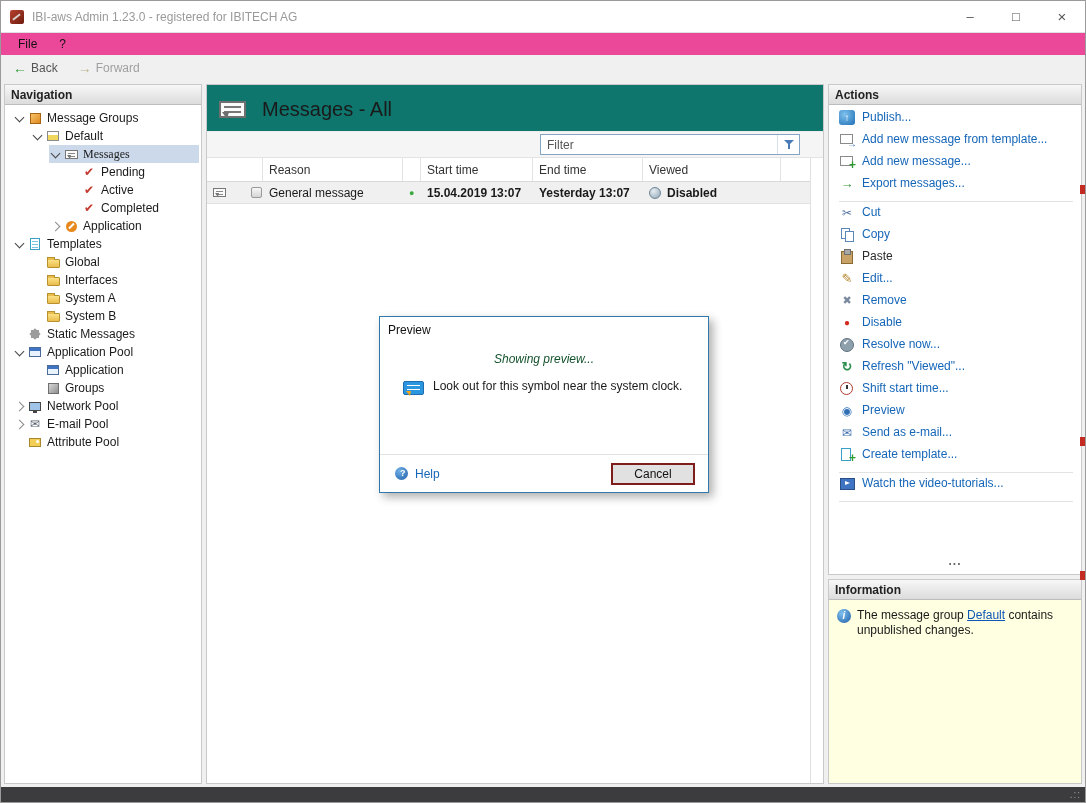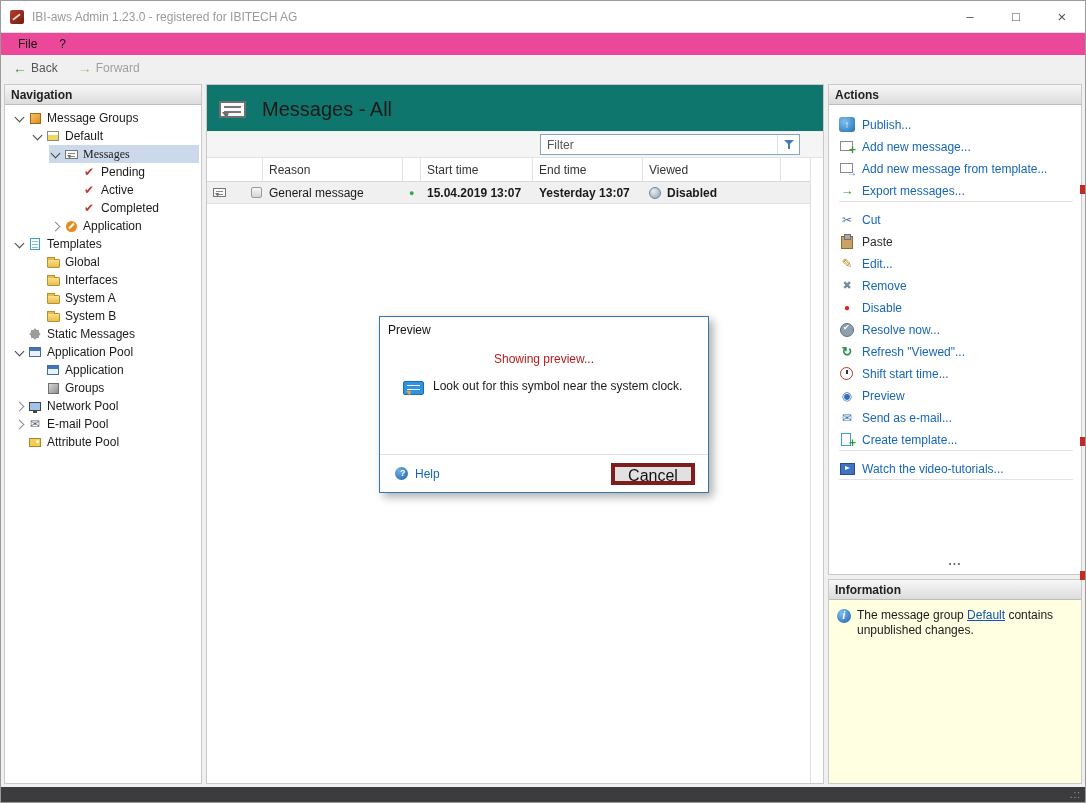--- a/index.html
+++ b/index.html
@@ -105,21 +105,21 @@
   .green-dot { color:#3aa93f; font-size:9px; }
   .tdtime { font-weight:600; }
   .v-ic { width:12px; height:12px; border-radius:50%; background:radial-gradient(circle at 35% 30%,#e6edf2,#8fa5b5); border:1px solid #6f8596; margin-right:6px; flex:none; }
   .tviewed { font-weight:700; }
   .tbody-space { flex:1; background:#fff; }
 
   
   .right-col { width:254px; flex:none; display:flex; flex-direction:column; gap:4px; }
   .actions-panel { flex:1; min-height:0; display:flex; flex-direction:column; overflow:hidden; }
   .action-list { padding-top:5px; display:flex; flex-direction:column; }
-  .action-item { height:22px; display:flex; align-items:flex-end; gap:7px; padding-left:10px; cursor:default; }
+  .action-item { height:22px; display:flex; align-items:flex-start; gap:7px; padding-left:10px; cursor:default; }
   .alabel { color:#1666b8; }
   .alabel.plain { color:#2b2b2b; }
   .sep { height:1px; background:#e3e3e3; margin:3px 8px 3px 10px; }
   .overflow-dots { margin-top:auto; text-align:center; color:#666; font-weight:bold; letter-spacing:1px; padding:4px 0 6px; }
 
   .aicon { width:16px; height:15px; flex:none; display:inline-flex; align-items:center; justify-content:center; position:relative; font-size:12px; line-height:1; }
   .a-publish { border-radius:3px; background:radial-gradient(circle at 35% 30%,#7fc1ef,#1f6fb4); color:#fff; font-size:10px; font-weight:bold; }
   .a-publish::after { content:"↑"; }
   .a-bubblebase::before { content:""; position:absolute; left:1px; top:2px; width:11px; height:8px; border:1px solid #8a8a8a; background:#fff; }
   .a-add::after { content:"+"; position:absolute; right:-1px; bottom:-2px; color:#2e9b2e; font-weight:bold; font-size:12px; }
@@ -155,29 +155,29 @@
   .info-panel { height:205px; flex:none; display:flex; flex-direction:column; overflow:hidden; }
   .info-body { flex:1; background:#ffffe1; padding:8px 8px; display:flex; gap:6px; align-items:flex-start; }
   .i-info { width:14px; height:14px; flex:none; border-radius:50%; background:radial-gradient(circle at 35% 30%,#7fc0f0,#1f5fa8); position:relative; margin-top:1px; }
   .i-info::after { content:"i"; position:absolute; left:5.5px; top:1px; color:#fff; font-weight:bold; font-style:italic; font-size:10px; }
   .info-text { line-height:15px; color:#1a1a1a; }
   .info-link { color:#1057b8; text-decoration:underline; }
 
   
   .dialog { position:absolute; left:378px; top:315px; width:330px; height:177px; background:#fff; border:1px solid #3478ab; box-shadow:4px 4px 9px rgba(0,0,0,0.32); z-index:20; display:flex; flex-direction:column; }
   .dlg-title { padding:6px 8px 0; color:#111; }
-  .dlg-status { text-align:center; margin-top:15px; color:#b91c1c; }
+  .dlg-status { text-align:center; margin-top:15px; color:#14532d;font-style:italic; }
   .dlg-tip { display:flex; gap:9px; margin:13px 0 0 23px; }
   .tip-icon { position:relative; width:21px; height:14px; background:#2b95e0; border:1px solid #1d6eb0; border-radius:2px; flex:none; margin-top:2px; }
   .tip-icon::before { content:""; position:absolute; left:3px; right:3px; top:3px; height:7px; background:repeating-linear-gradient(to bottom,#fff 0,#fff 1.5px,transparent 1.5px,transparent 4px); }
   .tip-icon::after { content:""; position:absolute; left:2px; bottom:-6px; border:4px solid transparent; border-top:5px solid #f0a41e; border-right-width:1px; }
   .tip-title { font-weight:bold; margin-bottom:3px; }
   .dlg-footer { margin-top:auto; border-top:1px solid #e3e3e3; height:38px; flex:none; display:flex; align-items:center; justify-content:space-between; padding:0 13px 0 14px; }
   .dlg-help { display:flex; align-items:center; gap:5px; color:#1666b8; }
-  .dlg-cancel { width:84px; height:22px; background:#e1e1e1; border:4px solid #7f1d1d; font-family:"Liberation Sans", sans-serif; font-size:16px; color:#111; }
+  .dlg-cancel { width:84px; height:22px; background:#e1e1e1; border:2px solid #7f1d1d; font-family:"Liberation Sans", sans-serif; font-size:12px; color:#111; }
 
   
   .statusbar { height:15px; flex:none; background:#3c3c3e; display:flex; align-items:center; justify-content:flex-end; padding-right:4px; }
   .grip { color:#9a9a9a; font-size:10px; letter-spacing:1px; line-height:1; }
   .edge-mark { position:absolute; width:5px; height:9px; background:#c22a22; z-index:5; }
 </style>
 </head>
 <body>
 
 <div class="app">
@@ -398,35 +398,39 @@
 
     <div class="right-col">
       <aside class="panel actions-panel">
         <div class="panel-header">Actions</div>
         <div class="action-list">
           <div class="action-item">
               <span class="aicon a-publish"></span>
               <span class="alabel">Publish...</span>
             </div>
           <div class="action-item">
+              <span class="aicon a-bubblebase a-addtpl"></span>
+              <span class="alabel">Add new message from template...</span>
+            </div>
+          <div class="action-item">
               <span class="aicon a-bubblebase a-add"></span>
               <span class="alabel">Add new message...</span>
             </div>
           <div class="action-item">
-              <span class="aicon a-bubblebase a-addtpl"></span>
-              <span class="alabel">Add new message from template...</span>
-            </div>
-          <div class="action-item">
               <span class="aicon a-export"></span>
               <span class="alabel">Export messages...</span>
             </div>
           <div class="sep"></div>
           <div class="action-item">
               <span class="aicon a-cut">✂</span>
               <span class="alabel">Cut</span>
+            </div>
+          <div class="action-item">
+              <span class="aicon a-copy"></span>
+              <span class="alabel">Copy</span>
             </div>
           <div class="action-item">
               <span class="aicon a-paste"></span>
               <span class="alabel plain">Paste</span>
             </div>
           <div class="action-item">
               <span class="aicon a-edit">✎</span>
               <span class="alabel">Edit...</span>
             </div>
           <div class="action-item">

